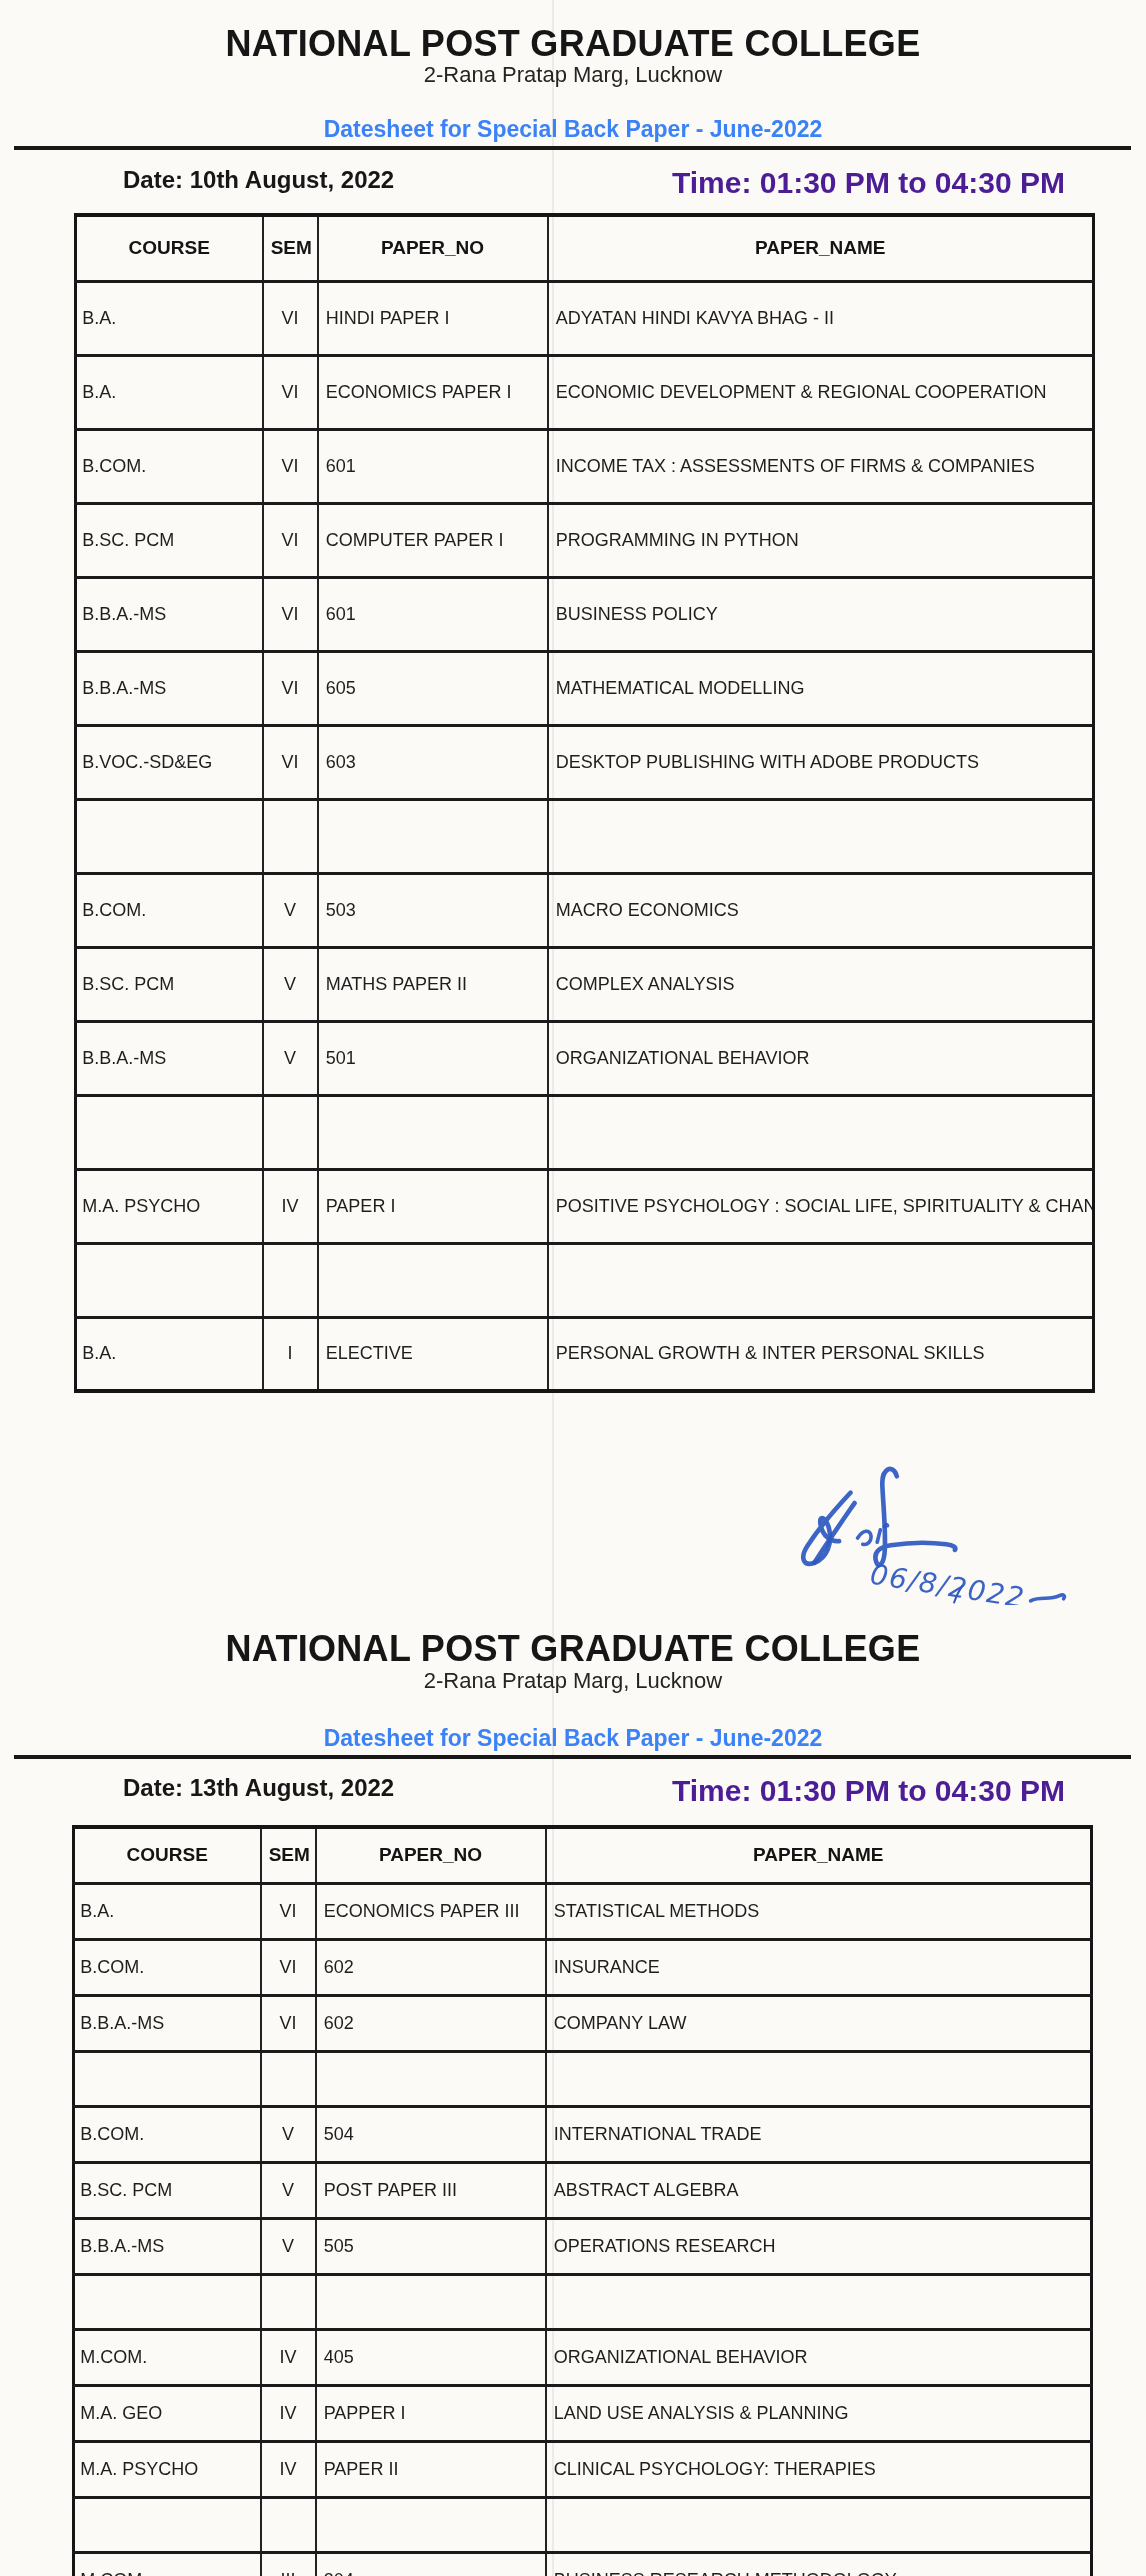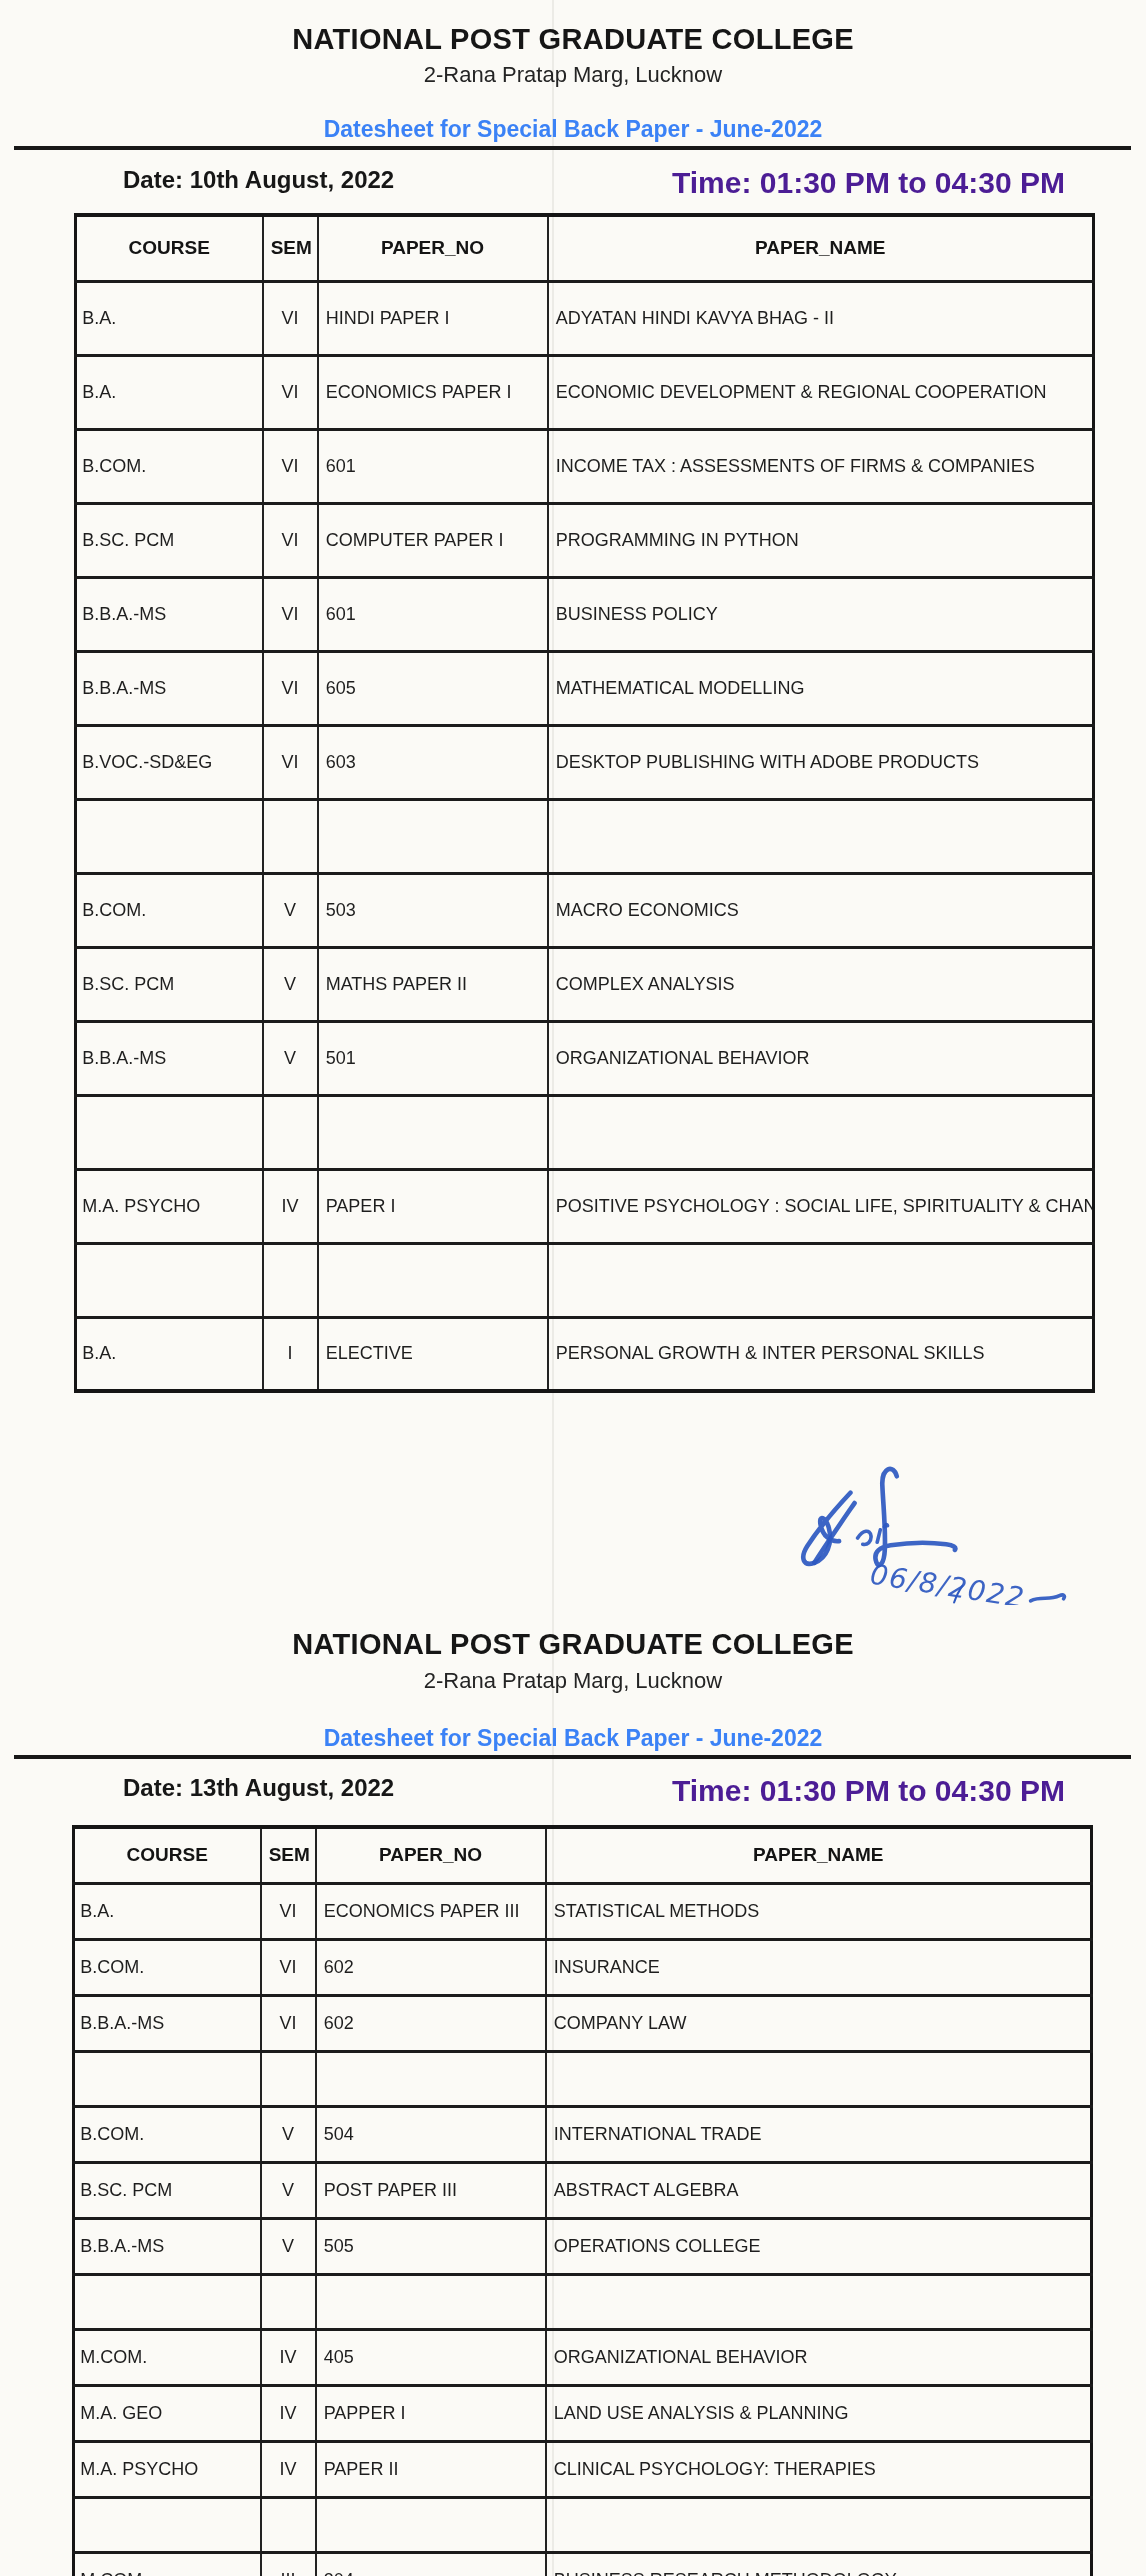--- a/index.html
+++ b/index.html
@@ -3,21 +3,21 @@
 <meta charset="utf-8">
 <title>Datesheet Scan</title>
 <style>
   html,body{margin:0;padding:0;background:#e8e6e1;}
   .scan{
     position:relative;width:1146px;height:3265px;margin:0 auto;
     background:#fbfaf6;color:#1b1b1b;
     font-family:"Liberation Sans",sans-serif;overflow:hidden;
   }
   .fold{position:absolute;top:0;left:552px;width:1.5px;height:100%;background:rgba(110,104,90,.10);}
-  .college{position:absolute;left:0;width:100%;text-align:center;font-weight:bold;font-size:29px;letter-spacing:0.3px;color:#161616;}
+  .college{position:absolute;left:0;width:100%;text-align:center;font-weight:bold;font-size:36px;letter-spacing:0.3px;color:#161616;}
   .addr{position:absolute;left:0;width:100%;text-align:center;font-size:22px;color:#242424;}
   .sheet-title{position:absolute;left:0;width:100%;text-align:center;font-weight:bold;font-size:23px;color:#3b82f6;}
   .rule{position:absolute;left:14.4px;width:1117px;height:4.1px;background:#181818;}
   .date-label{position:absolute;left:123px;font-size:24px;font-weight:bold;color:#171717;}
   .time-label{position:absolute;left:672px;font-size:30px;font-weight:bold;color:#4c1d95;}
 
   
   .p1 .college{top:23px;} .p1 .addr{top:62px;} .p1 .sheet-title{top:116px;}
   .p1 .rule{top:146px;} .p1 .date-label{top:166px;} .p1 .time-label{top:166px;}
   .p2 .college{top:1628px;} .p2 .addr{top:1668px;} .p2 .sheet-title{top:1725px;}
@@ -245,21 +245,21 @@
           <tr>
             <td class="c0">B.SC. PCM</td>
             <td class="c1">V</td>
             <td class="c2">POST PAPER III</td>
             <td class="c3">ABSTRACT ALGEBRA</td>
           </tr>
           <tr>
             <td class="c0">B.B.A.-MS</td>
             <td class="c1">V</td>
             <td class="c2">505</td>
-            <td class="c3">OPERATIONS COLLEGE</td>
+            <td class="c3">OPERATIONS RESEARCH</td>
           </tr>
           <tr>
             <td class="c0"></td>
             <td class="c1"></td>
             <td class="c2"></td>
             <td class="c3"></td>
           </tr>
           <tr>
             <td class="c0">M.COM.</td>
             <td class="c1">IV</td>

